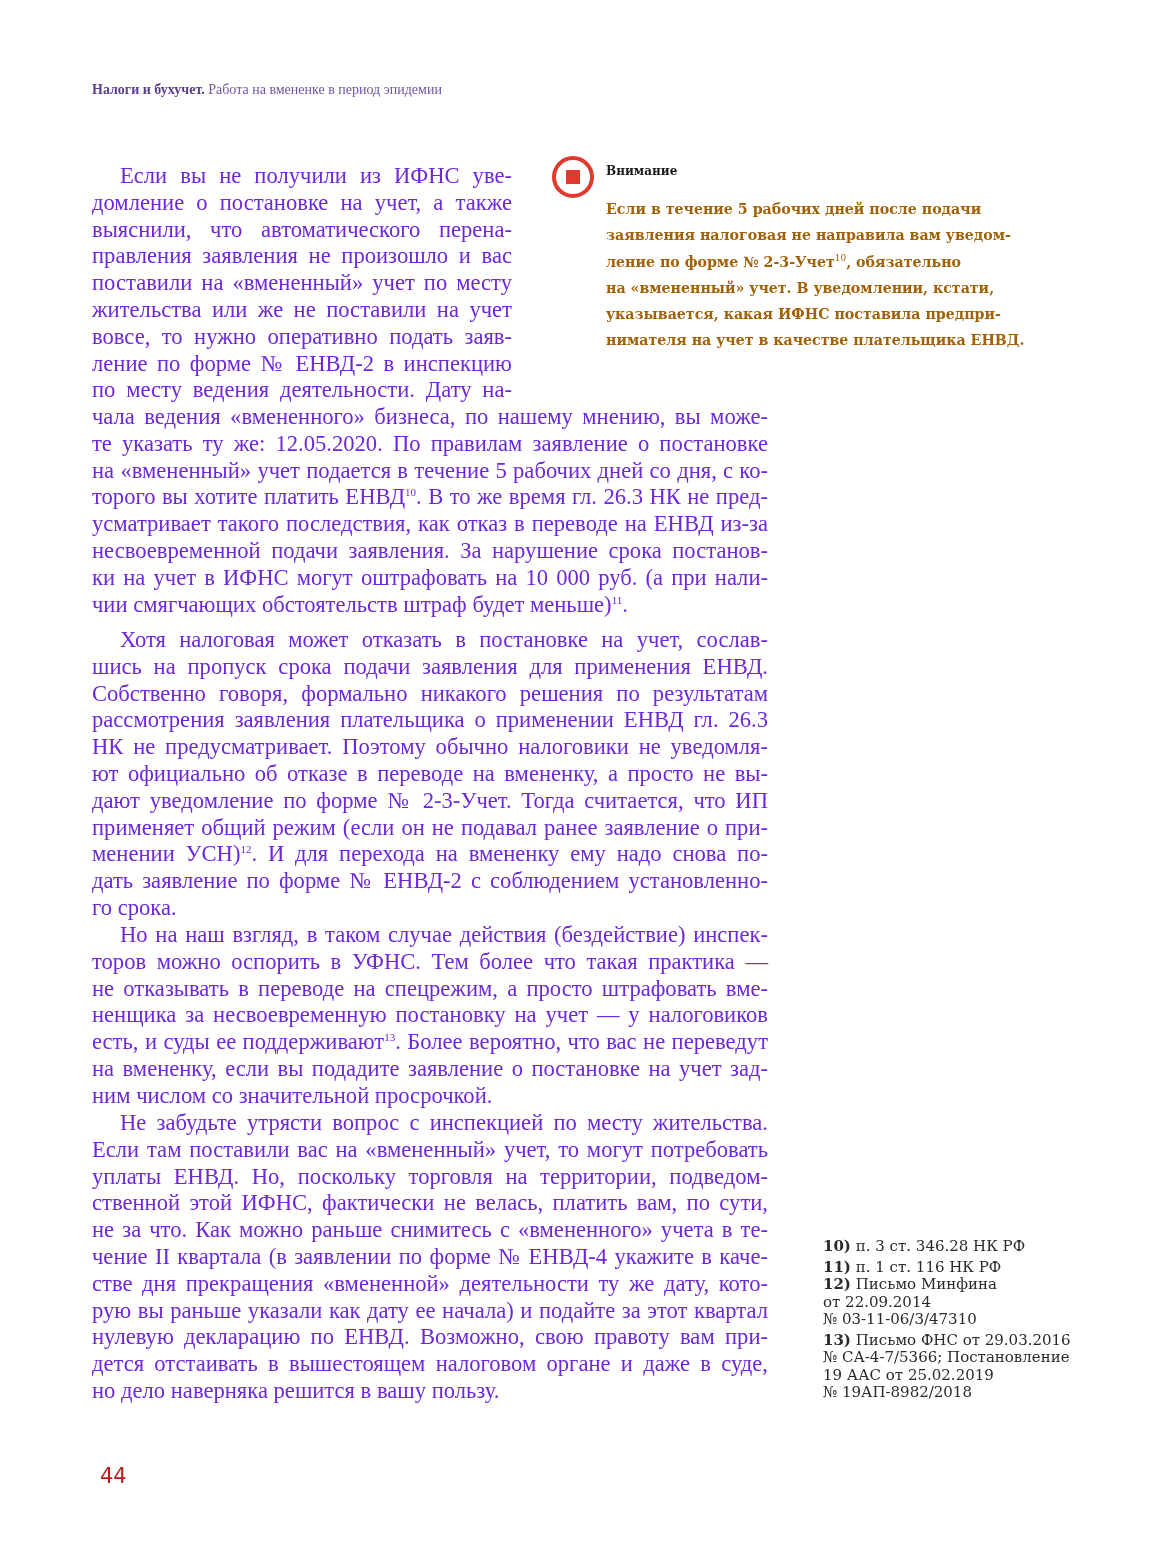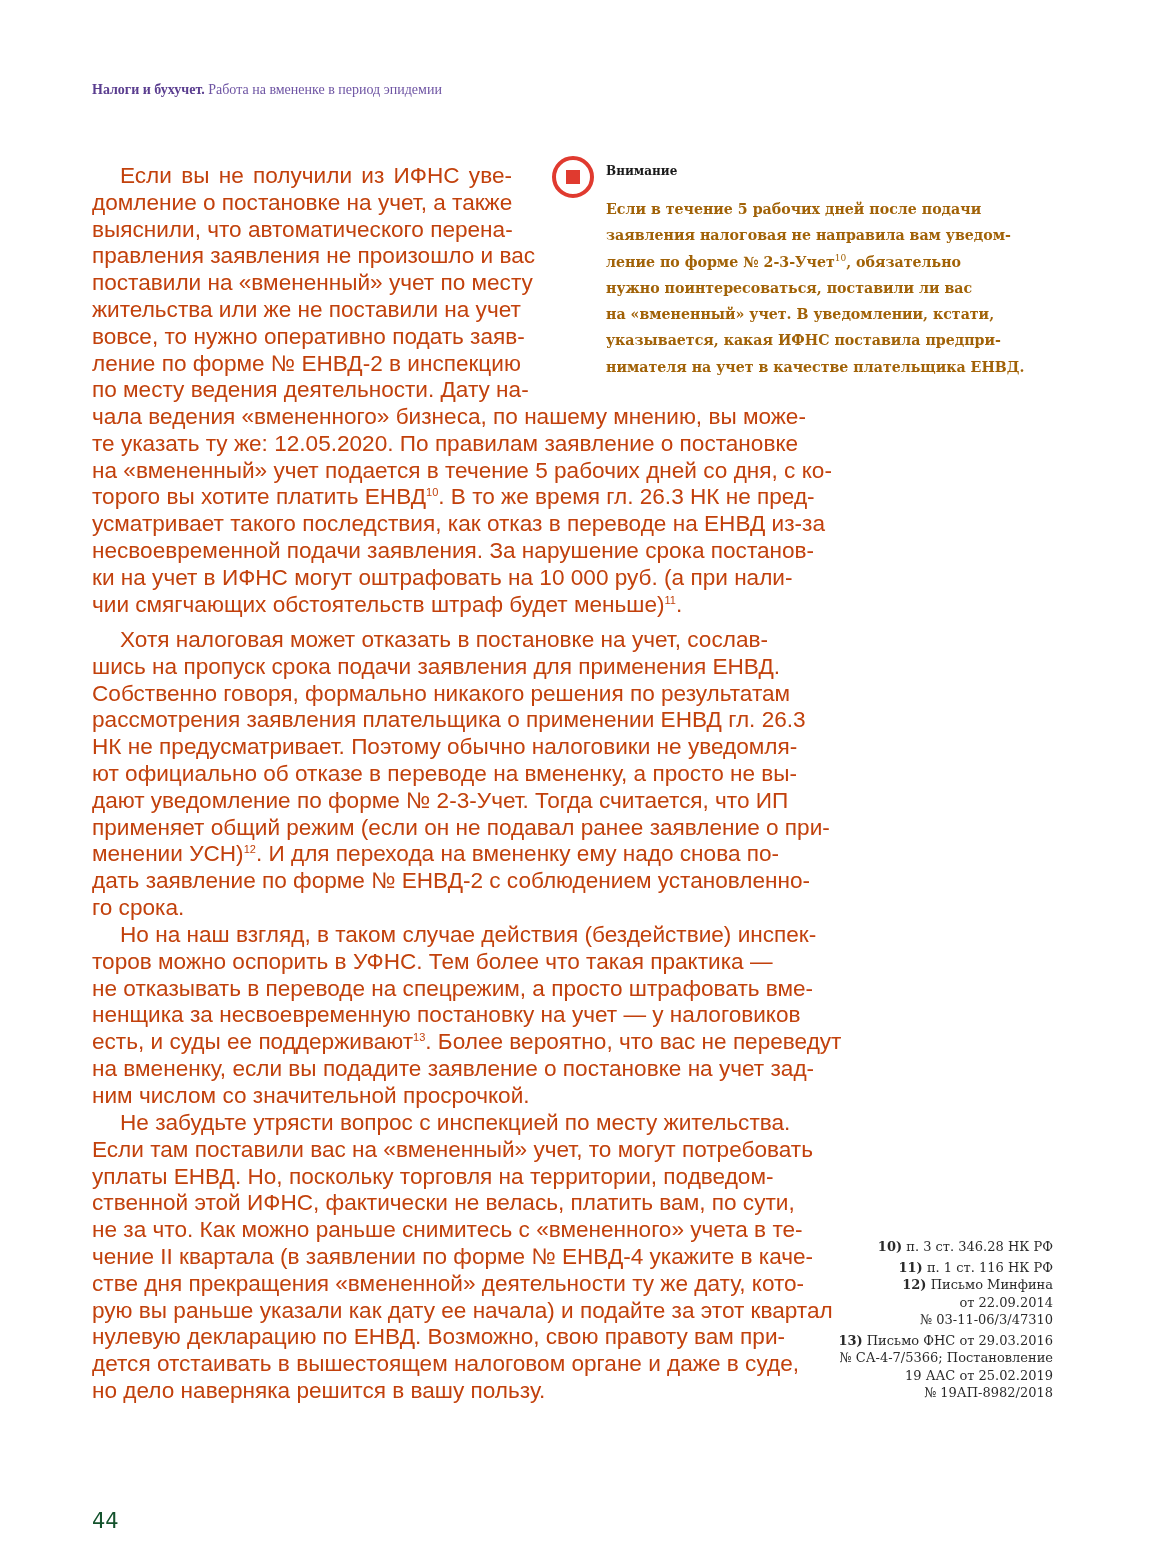--- a/index.html
+++ b/index.html
@@ -3,60 +3,59 @@
   <meta charset="utf-8">
   <style>
     * { margin: 0; padding: 0; box-sizing: border-box; }
     html, body { width: 1163px; height: 1559px; background: #ffffff; }
     body { position: relative; font-family: "DejaVu Serif", "Liberation Serif", serif; color: #1a1a1a; overflow: hidden; }
 
     .header { position: absolute; left: 92px; top: 82px; font-size: 14px; color: #6a4a9c; white-space: nowrap; font-family: "Liberation Serif", serif; }
     .header .section { font-weight: bold; color: #5a3d8f; }
     .header .topic { color: #6e54a3; }
 
-    .body-text { font-family: Liberation Sans, sans-serif; font-size: 22.6px; line-height: 26.8px; color: #c2410c; }
+    .body-text { font-family: Liberation Serif, serif; font-size: 22.6px; line-height: 26.8px; color: #6d28d9; }
     .p { position: absolute; left: 92px; text-align: justify; hyphens: manual; }
     .p .line { display: block; text-align: justify; text-align-last: justify; white-space: nowrap; }
     .p .line.last { text-align-last: left; }
     .indent { padding-left: 28px; }
     sup { font-size: 11px; vertical-align: 8px; line-height: 0; }
 
     .callout { position: absolute; left: 552px; top: 156px; width: 500px; }
     .callout-icon { position: absolute; left: 0; top: 0; width: 42px; height: 42px; border: 4px solid #e03a2f; border-radius: 50%; }
     .callout-icon .sq { position: absolute; left: 10px; top: 10px; width: 14px; height: 14px; background: #e03a2f; }
     .callout-title { position: absolute; left: 54px; top: 8px; font-family: "DejaVu Serif", serif; font-weight: bold; font-size: 12px; color: #1a1a1a; }
     .callout-body { position: absolute; left: 54px; top: 40px; width: 440px; font-family: "DejaVu Serif", serif; font-weight: bold; font-size: 14.2px; line-height: 26.3px; color: #a16207; }
     .callout-body .line { display: block; white-space: nowrap; }
     .callout-body sup { font-size: 9px; vertical-align: 6px; font-weight: normal; }
 
-    .footnotes { position: absolute; left: 823px; top: 1238px; width: 230px; font-family: "DejaVu Serif", serif; font-size: 13px; line-height: 17.5px; color: #2a2a2a; text-align: right; }
+    .footnotes { position: absolute; left: 823px; top: 1238px; width: 230px; font-family: "DejaVu Serif", serif; font-size: 15px; line-height: 17.5px; color: #2a2a2a; }
     .fn { margin-bottom: 3px; }
     .fn .num { font-weight: bold; }
     .fn .line { display: block; white-space: nowrap; }
 
-    .page-num { position: absolute; left: 92px; top: 1464px; font-family: "DejaVu Sans", sans-serif; font-size: 21px; color: #14532d; margin-top: 45px; }
+    .page-num { position: absolute; left: 100px; top: 1464px; font-family: "DejaVu Sans", sans-serif; font-size: 21px; color: #b91c1c; }
   </style>
 </head>
 <body>
 
 <div class="header">
   <span class="section">Налоги и бухучет.</span>
   <span class="topic">Работа на вмененке в период эпидемии</span>
 </div>
 
 <div class="callout">
   <div class="callout-icon">
       <div class="sq"></div>
     </div>
   <div class="callout-title">Внимание</div>
   <div class="callout-body">
     <span class="line">Если в течение 5 рабочих дней после подачи</span>
     <span class="line">заявления налоговая не направила вам уведом-</span>
     <span class="line"><span>ление по форме № 2-3-Учет</span><sup>10</sup><span>, обязательно</span></span>
-    <span class="line">нужно поинтересоваться, поставили ли вас</span>
     <span class="line">на «вмененный» учет. В уведомлении, кстати,</span>
     <span class="line">указывается, какая ИФНС поставила предпри-</span>
     <span class="line">нимателя на учет в качестве плательщика ЕНВД.</span>
   </div>
 </div>
 
 <div class="p body-text" style="top:163px; width:420px;">
   <span class="line indent">Если вы не получили из ИФНС уве-</span>
   <span class="line">домление о постановке на учет, а также</span>
   <span class="line">выяснили, что автоматического перена-</span>

